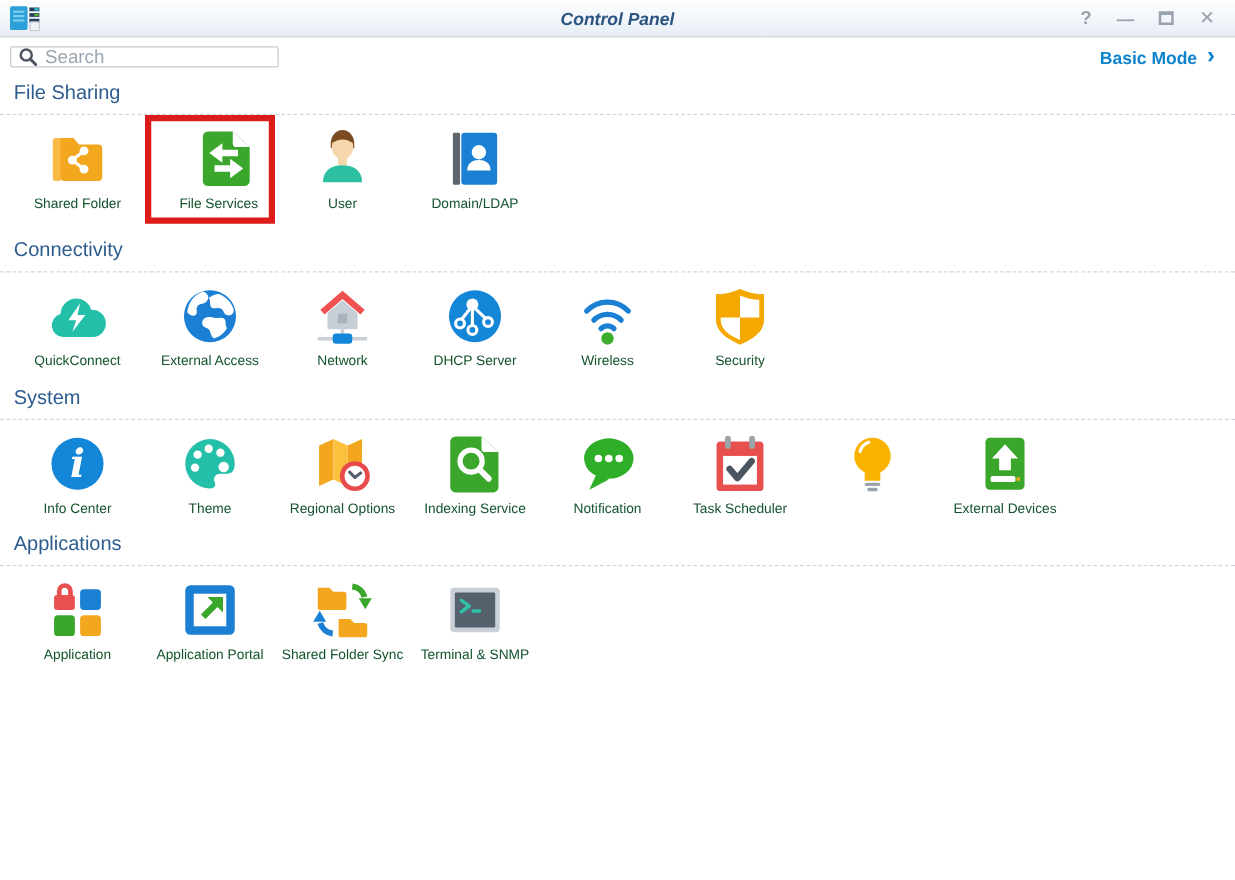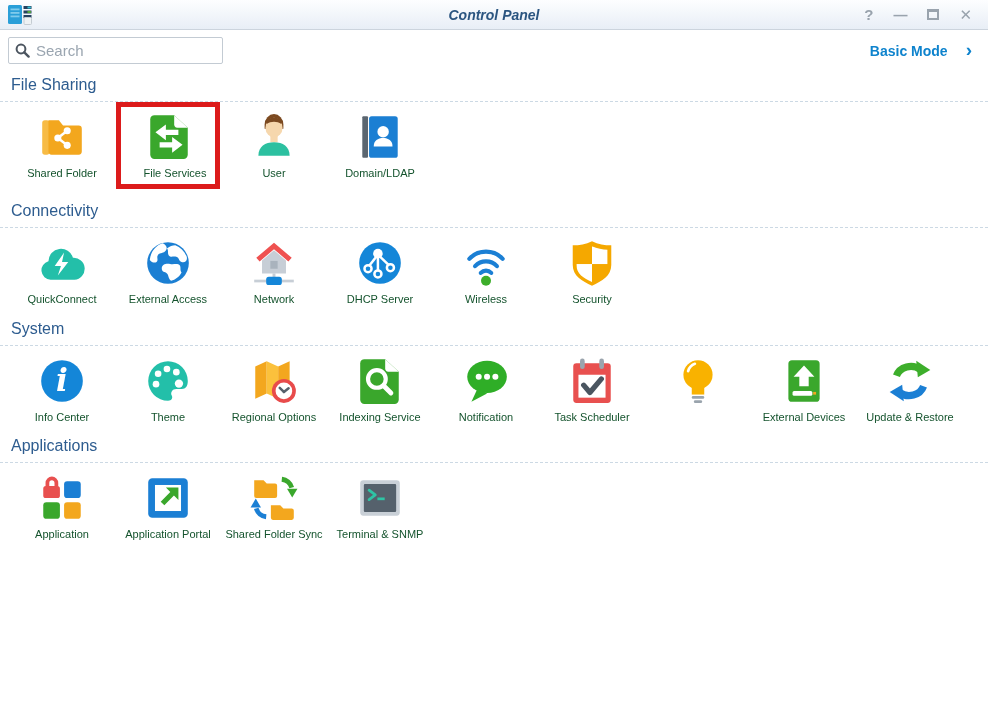--- a/index.html
+++ b/index.html
@@ -18,44 +18,44 @@
                   margin-right:16px; color:#99a3ad; font-size:14px; z-index:2; }
   .win-controls span { cursor:default; line-height:1; }
   .ctrl-help { font-weight:bold; font-size:15px; }
   .ctrl-min { font-weight:bold; }
   .ctrl-max { width:12px; height:11px; border:2px solid #99a3ad; border-top-width:3px; display:inline-block; }
   .ctrl-close { font-size:15px; }
 
   
   .toolbar { display:flex; align-items:center; justify-content:space-between;
              padding:7px 16px 4px 8px; }
-  .searchbox { width:215px; height:27px; background:#fff; border:1px solid #c3cbd3;
+  .searchbox { width:215px; height:17px; background:#fff; border:1px solid #c3cbd3;
                border-radius:2px; display:flex; align-items:center; padding:0 6px; }
   .searchbox svg { flex:0 0 auto; }
   .searchbox input { border:none; outline:none; flex:1; margin-left:6px;
                      font-size:15px; color:#46515c; background:transparent;
                      font-family:"Liberation Sans",sans-serif; }
   .searchbox input::placeholder { color:#9aa5b0; }
   .mode-link { color:#0e83cd; font-weight:bold; font-size:14px; display:flex;
-               align-items:center; gap:18px; cursor:pointer; }
+               align-items:center; gap:8px; cursor:pointer; }
   .mode-chevron { font-size:19px; line-height:12px; font-weight:bold; transform:translateY(-1px); }
 
   
   .section-header { color:#2d5c8f; font-size:16px; padding:8px 0 7px 11px;
                     border-bottom:1px dashed #ccd9e4; }
   .section-items { display:flex; align-items:flex-start; padding:0 0 5px 9px; }
   .app-item { width:106px; display:flex; flex-direction:column; align-items:center;
               padding-top:10px; cursor:pointer; }
   .app-icon { width:50px; height:50px; }
   .app-icon svg { width:50px; height:50px; display:block; }
   .app-label { margin-top:5px; font-size:11px; color:#14532d; text-align:center;
                line-height:1.25; max-width:100px; }
   .highlight-wrap { margin-top:-10px; border:5px solid #dc1b1b;
                     padding:5px 9px 3px 23px; display:flex; flex-direction:column;
-                    align-items:flex-start; }
+                    align-items:flex-end; }
   .highlight-wrap .app-label { margin-top:5px; white-space:nowrap; }
 </style>
 </head>
 <body>
 
 <div class="titlebar">
   <svg class="app-logo" viewBox="0 0 26 24">
     <rect x="1" y="2" width="14" height="19" rx="1.5" fill="#2a9fd8"></rect>
     <rect x="3.5" y="5.5" width="9" height="1.8" fill="#7fcbec"></rect>
     <rect x="3.5" y="9" width="9" height="1.8" fill="#7fcbec"></rect>
@@ -319,31 +319,20 @@
         <span class="app-icon">
           <svg viewBox="0 0 48 48">
             <rect x="9" y="4" width="30" height="40" rx="3.5" fill="#3aa72c"></rect>
    <path d="M24 9l10 11h-5.5v9h-9v-9H14z" fill="#fff"></path>
    <rect x="13" y="33.5" width="19" height="4.6" rx="1.5" fill="#fff"></rect>
    <rect x="32.8" y="34.5" width="2.8" height="2.6" fill="#f3a71e"></rect>
           </svg>
         </span>
         <div class="app-label">External Devices</div>
       </div>
-      <div class="app-item">
-        <span class="app-icon">
-          <svg viewBox="0 0 48 48">
-            <path d="M11 19A14.5 13 0 0 1 34 13" fill="none" stroke="#3dae2b" stroke-width="7"></path>
-   <path d="M30 4.5l13.5 9-12 7z" fill="#3dae2b"></path>
-   <path d="M37 29a14.5 13 0 0 1-23 6" fill="none" stroke="#1b7fd4" stroke-width="7"></path>
-   <path d="M18 43.5l-13.5-9 12-7z" fill="#1b7fd4"></path>
-          </svg>
-        </span>
-        <div class="app-label">Update &amp; Restore</div>
-      </div>
     </div>
     <div class="section-header">Applications</div>
     <div class="section-items">
       <div class="app-item">
         <span class="app-icon">
           <svg viewBox="0 0 48 48">
             <rect x="6" y="12.5" width="16" height="11.5" rx="2.5" fill="#e8504f"></rect>
    <path d="M10 13v-3.5a4.3 4.3 0 0 1 8.6 0V13" fill="none" stroke="#e8504f" stroke-width="3.6"></path>
    <rect x="26" y="8" width="16" height="16" rx="3" fill="#1b7fd4"></rect>
    <rect x="6" y="28" width="16" height="16" rx="3" fill="#3aa72c"></rect>

